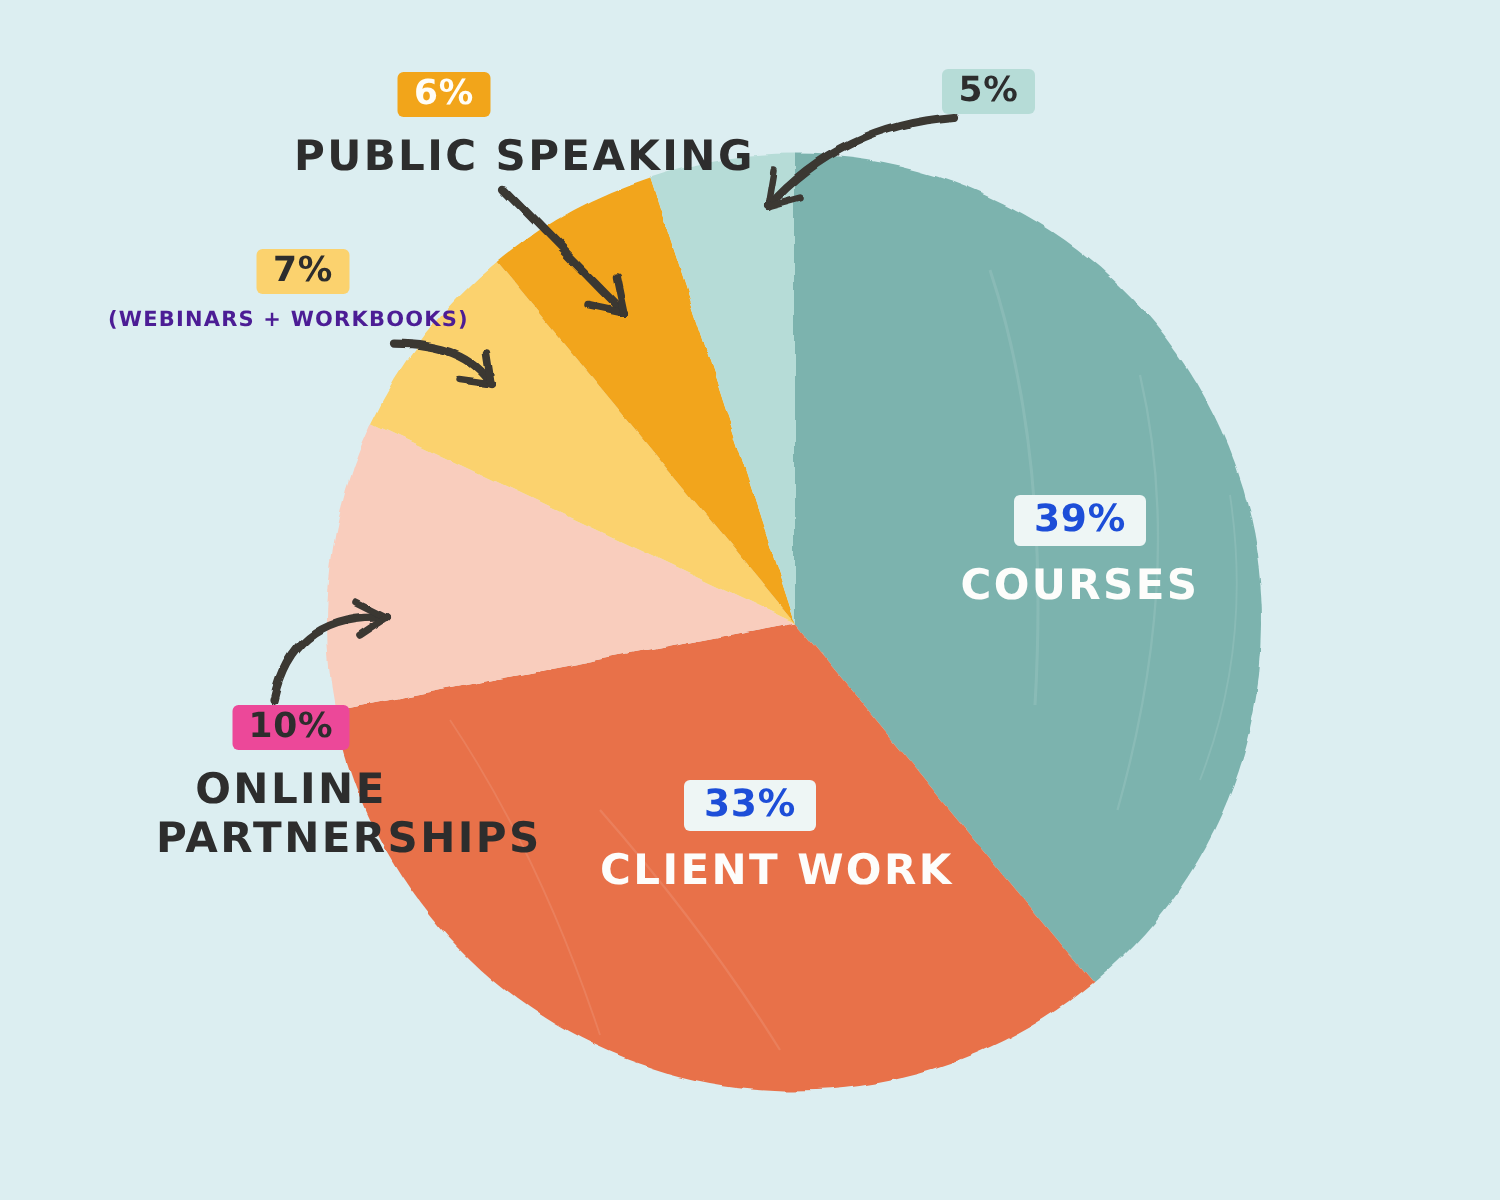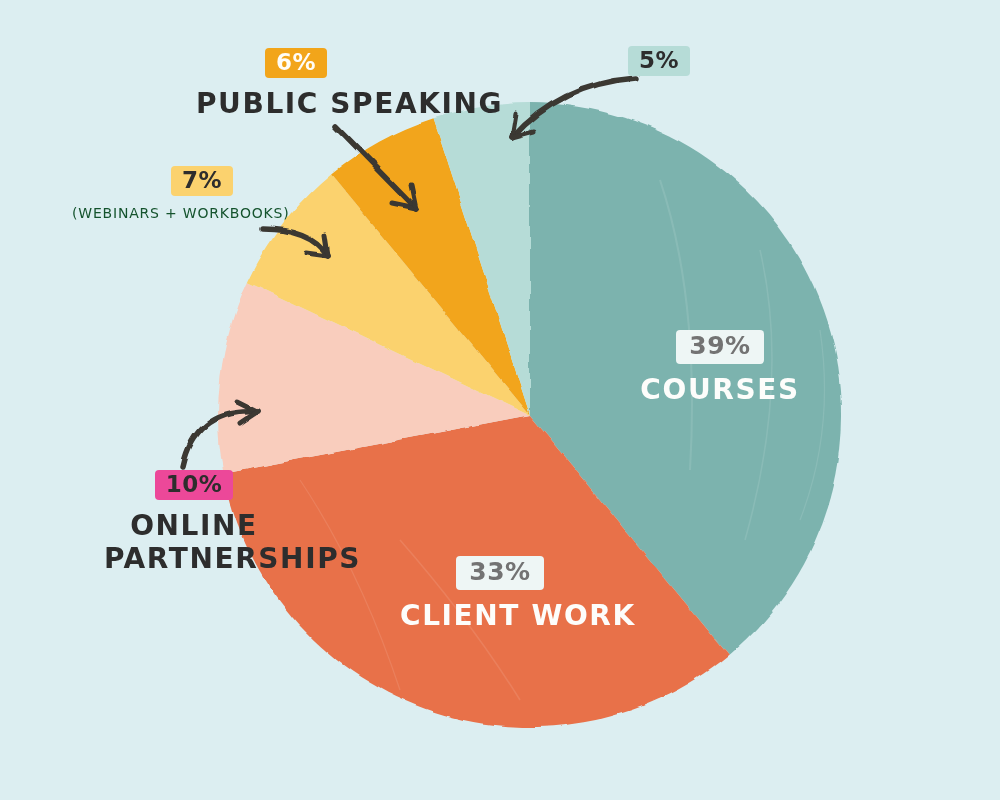--- a/index.html
+++ b/index.html
@@ -48,43 +48,43 @@
     font-family: "DejaVu Sans", sans-serif;
     font-weight: bold;
     font-size: 28px;
     letter-spacing: 1.6px;
     line-height: 1.18;
     color: #2d2d2d;
     white-space: nowrap;
   }
   .lbl-sub {
     font-family: "DejaVu Sans", sans-serif;
-    font-weight: normal;
+    font-weight: bold;
     font-size: 14px;
     letter-spacing: 0.8px;
-    color: #14532d;
+    color: #4c1d95;
     white-space: nowrap;
     margin-top: 5px;
   }
   .lbl-white { color: #fdfdfb; }
   .center { text-align: center; }
 
   
   .bg-lightteal { background: #b6dcd7; color: #2d2d2d; }
   .bg-amber     { background: #f2a51a; color: #fffdf7; }
   .bg-yellow    { background: #fbd26e; color: #2d2d2d; }
   .bg-pink      { background: #ec4899; color: #2d2d2d; }
-  .bg-paper     { background: #eef6f5; color: #737373; }
+  .bg-paper     { background: #eef6f5; color: #1d4ed8; }
 
   
   #ann-workshops   { left: 628px; top: 46px;  width: 270px; }
   #ann-speaking    { left: 196px; top: 48px;  width: 200px; }
   #ann-digital     { left: 72px;  top: 166px; width: 260px; }
   #ann-brand       { left: 104px; top: 470px; width: 180px; }
-  #ann-commercial  { left: 400px; top: 520px; width: 200px; margin-top: 36px; }
+  #ann-commercial  { left: 400px; top: 520px; width: 200px; }
   #ann-online      { left: 640px; top: 330px; width: 160px; }
 
   .badge-row { margin-bottom: 9px; }
 </style>
 </head>
 <body>
 
 <div id="stage">
 
   <svg class="layer" viewBox="0 0 1000 800">

